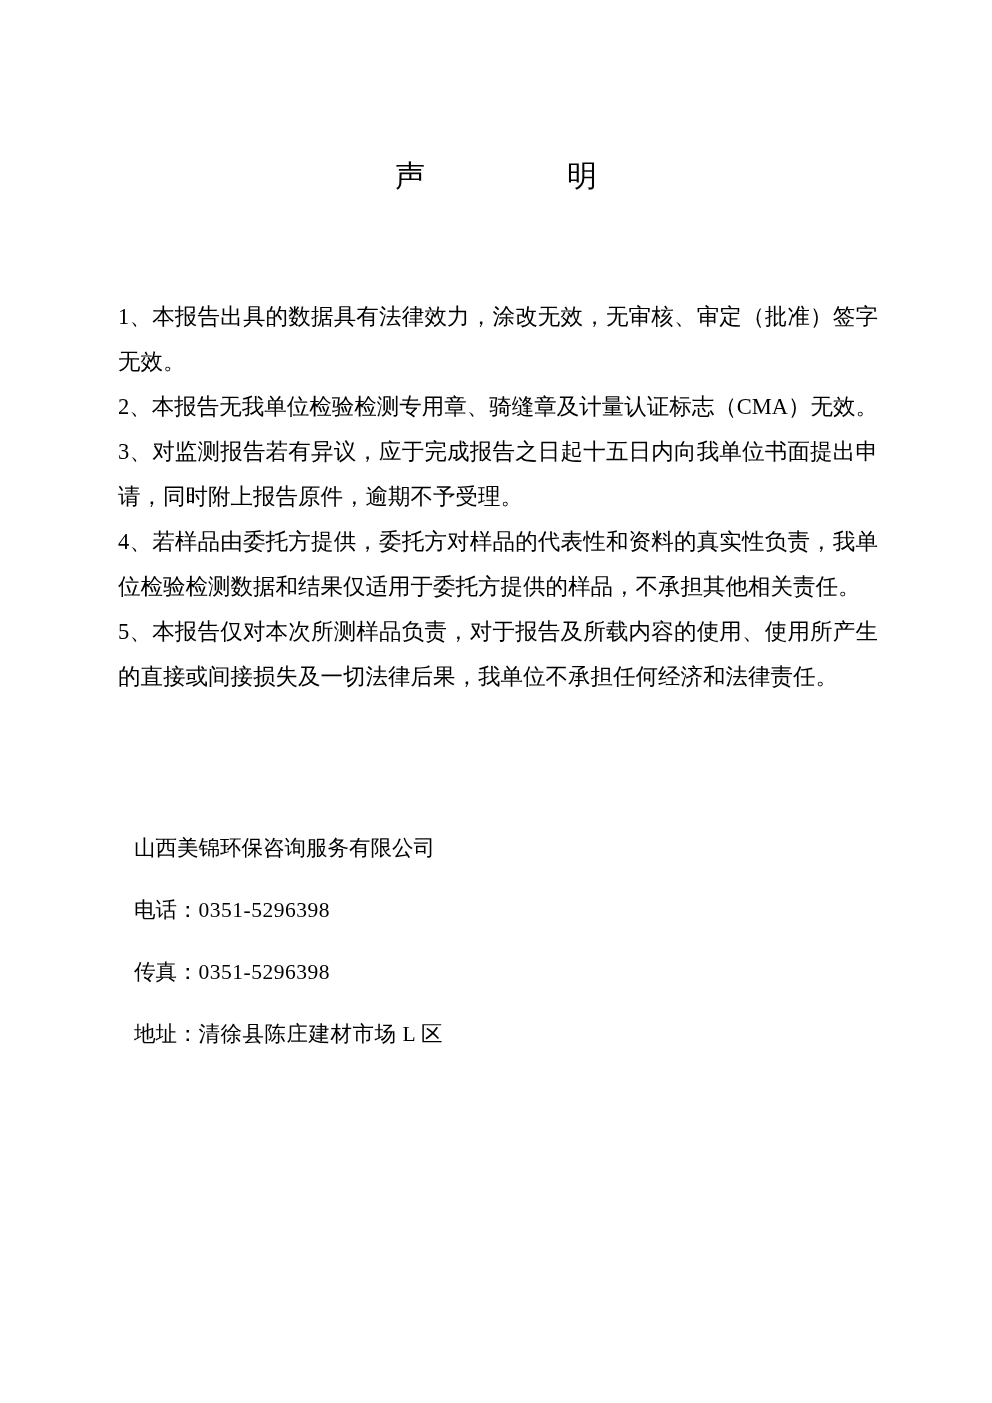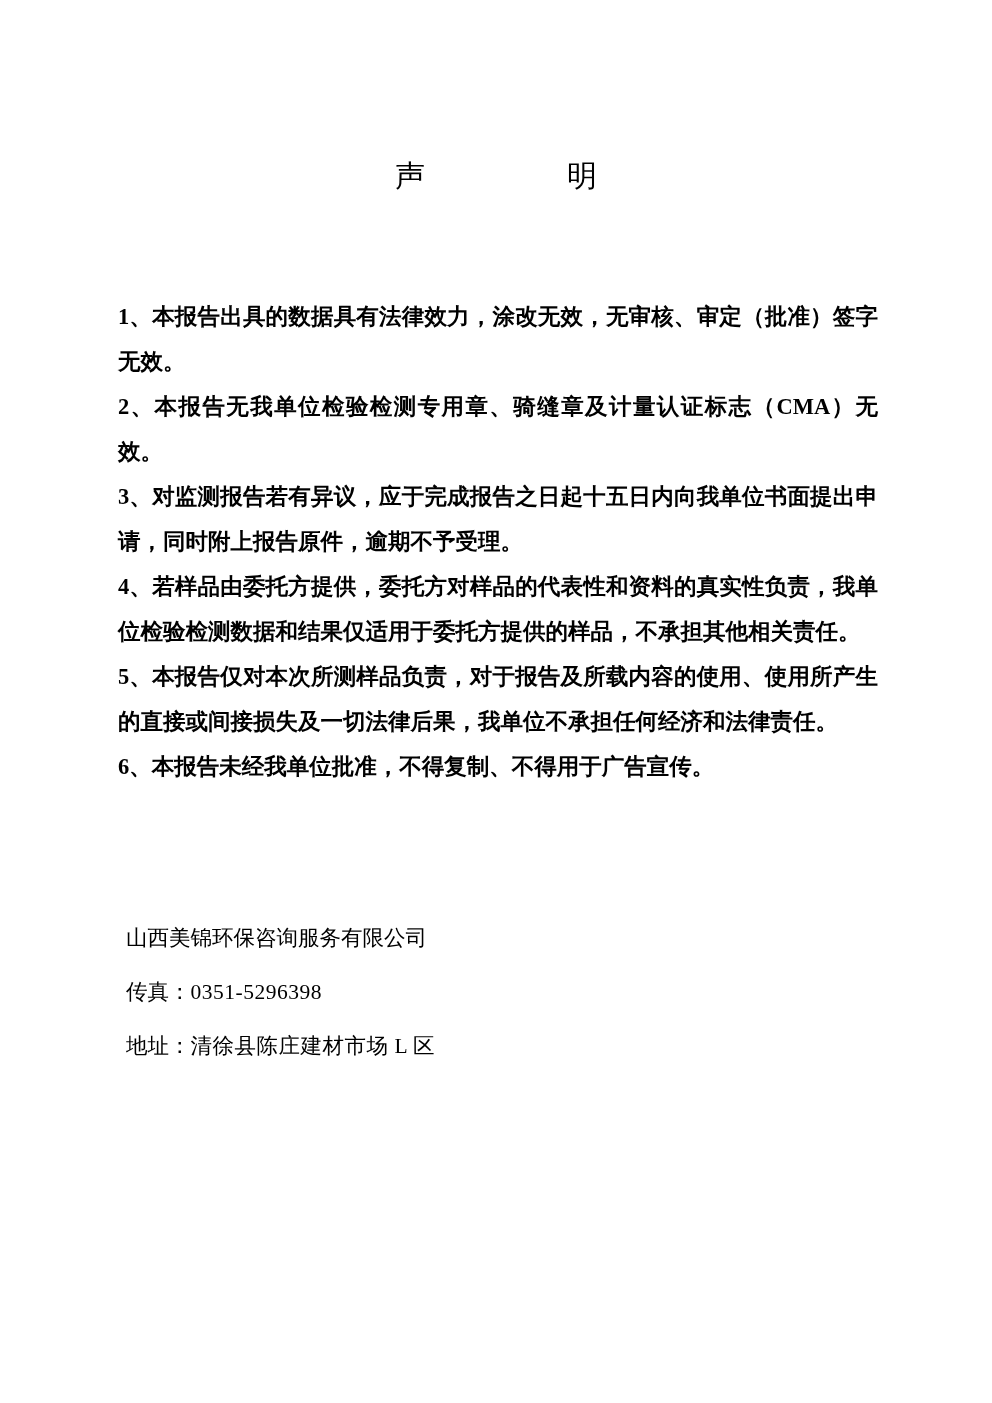--- a/index.html
+++ b/index.html
@@ -29,29 +29,28 @@
   .content {
     margin: 100px 114px 0 118px;
     font-size: 22.5px;
     line-height: 45px;
     text-align: justify;
     text-justify: inter-ideograph;
   }
   .content p.stmt {
     margin: 0;
     padding: 0;
-    font-weight: bold;
   }
   .footer {
     margin: 126px 114px 0 118px;
     font-size: 21.5px;
     line-height: 46px;
   }
   .footer p {
-    margin: 8px;
+    margin: 16px;
     padding: 0;
   }
   .footer .value {
     letter-spacing: 0.5px;
   }
 </style>
 </head>
 <body>
 
 <div class="page">
@@ -60,22 +59,22 @@
     <span>声</span>
     <span>明</span>
   </div>
 
   <div class="content">
     <p class="stmt">1、本报告出具的数据具有法律效力，涂改无效，无审核、审定（批准）签字无效。</p>
     <p class="stmt">2、本报告无我单位检验检测专用章、骑缝章及计量认证标志（CMA）无效。</p>
     <p class="stmt">3、对监测报告若有异议，应于完成报告之日起十五日内向我单位书面提出申请，同时附上报告原件，逾期不予受理。</p>
     <p class="stmt">4、若样品由委托方提供，委托方对样品的代表性和资料的真实性负责，我单位检验检测数据和结果仅适用于委托方提供的样品，不承担其他相关责任。</p>
     <p class="stmt">5、本报告仅对本次所测样品负责，对于报告及所载内容的使用、使用所产生的直接或间接损失及一切法律后果，我单位不承担任何经济和法律责任。</p>
-    <p class="stmt">6、本报告未经我单位批准，不得复制、不得用于广告宣传。</p>
   </div>
 
   <div class="footer">
     <p>山西美锦环保咨询服务有限公司</p>
+    <p><span class="label">电话：</span><span class="value">0351-5296398</span></p>
     <p><span class="label">传真：</span><span class="value">0351-5296398</span></p>
     <p><span class="label">地址：</span><span class="value">清徐县陈庄建材市场 L 区</span></p>
   </div>
 
 </div>
 
 </body></html>

